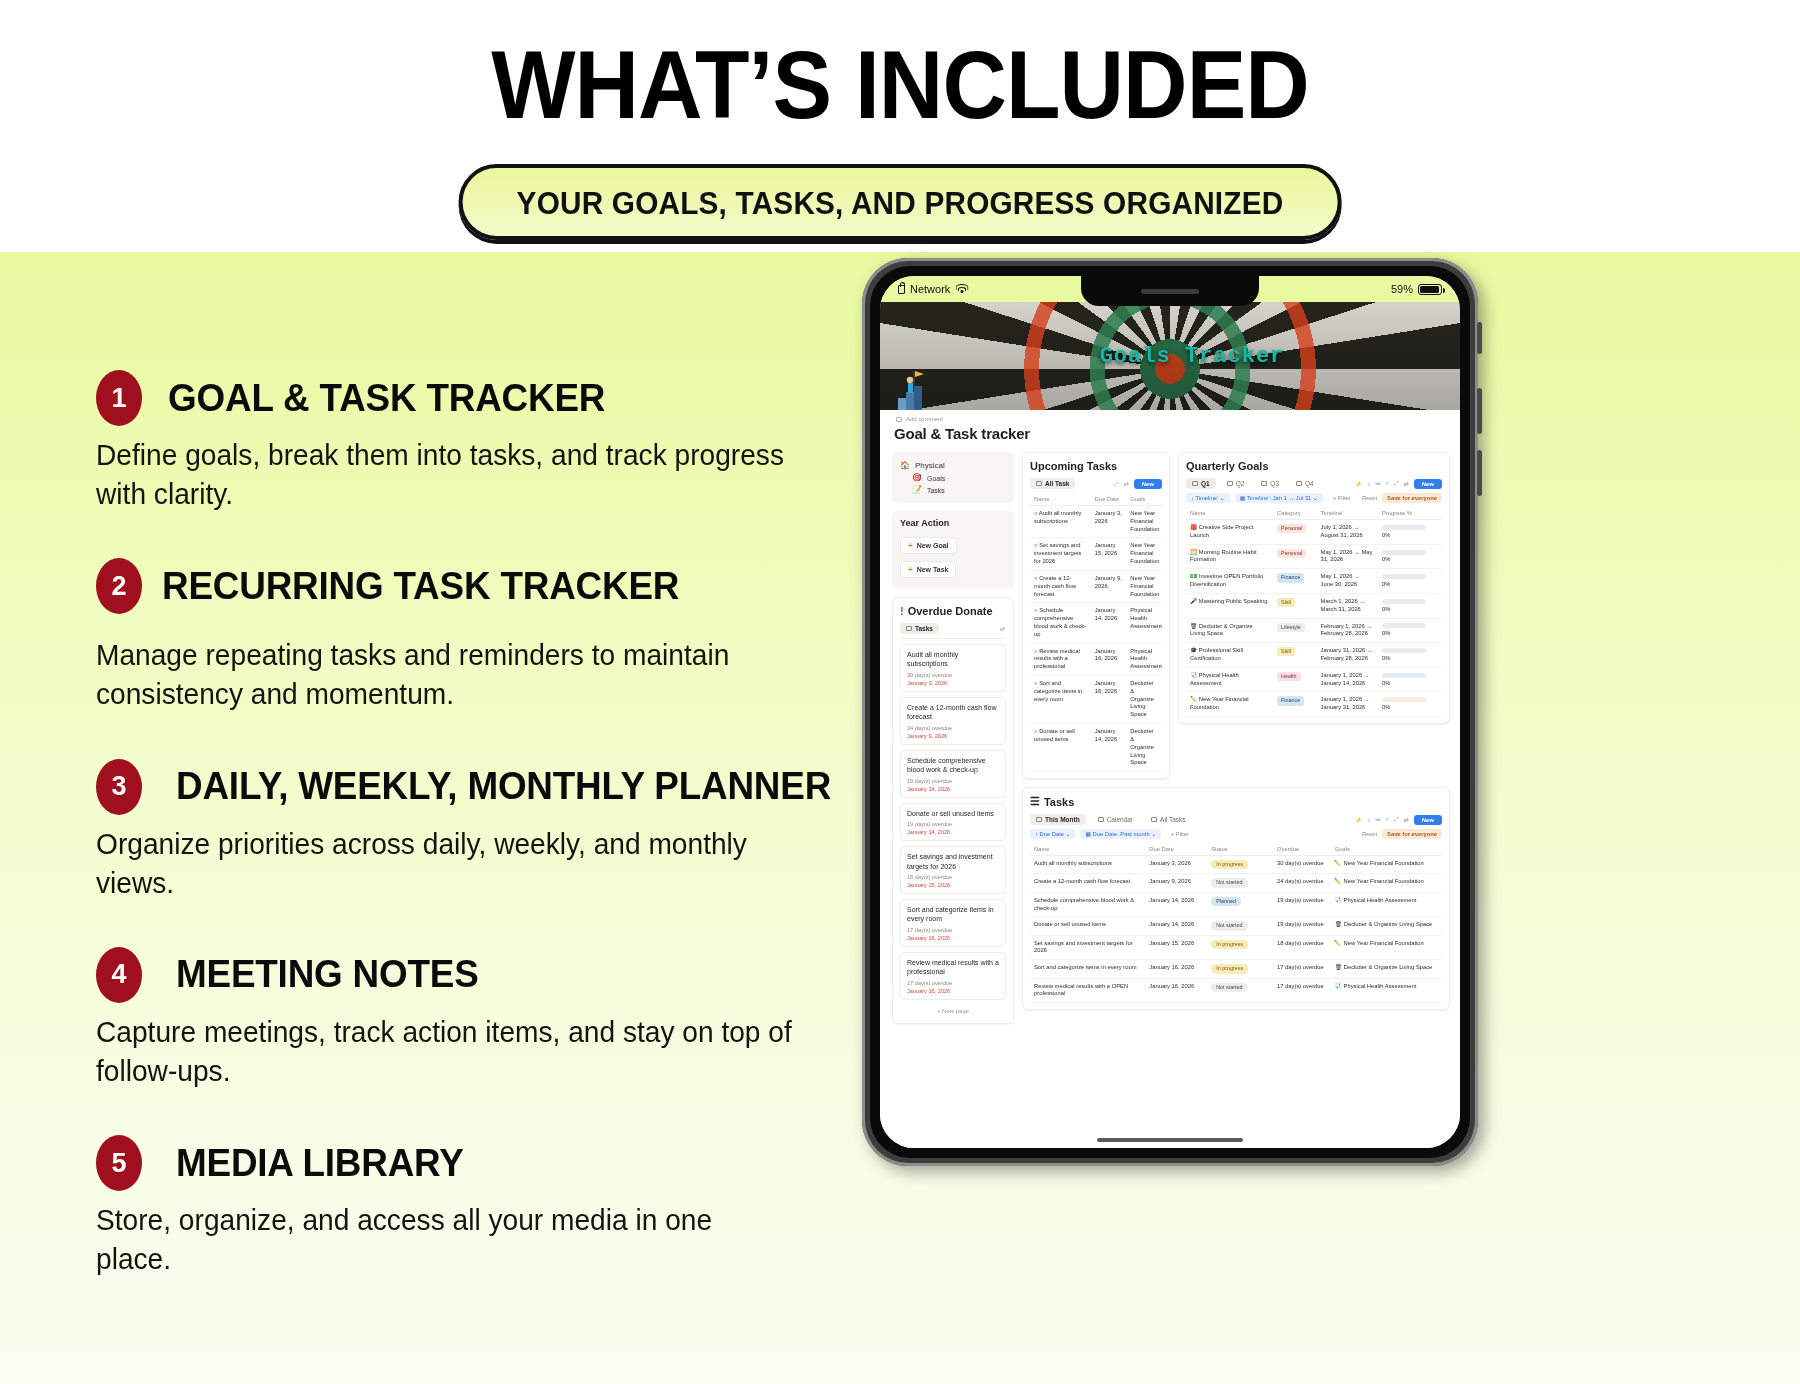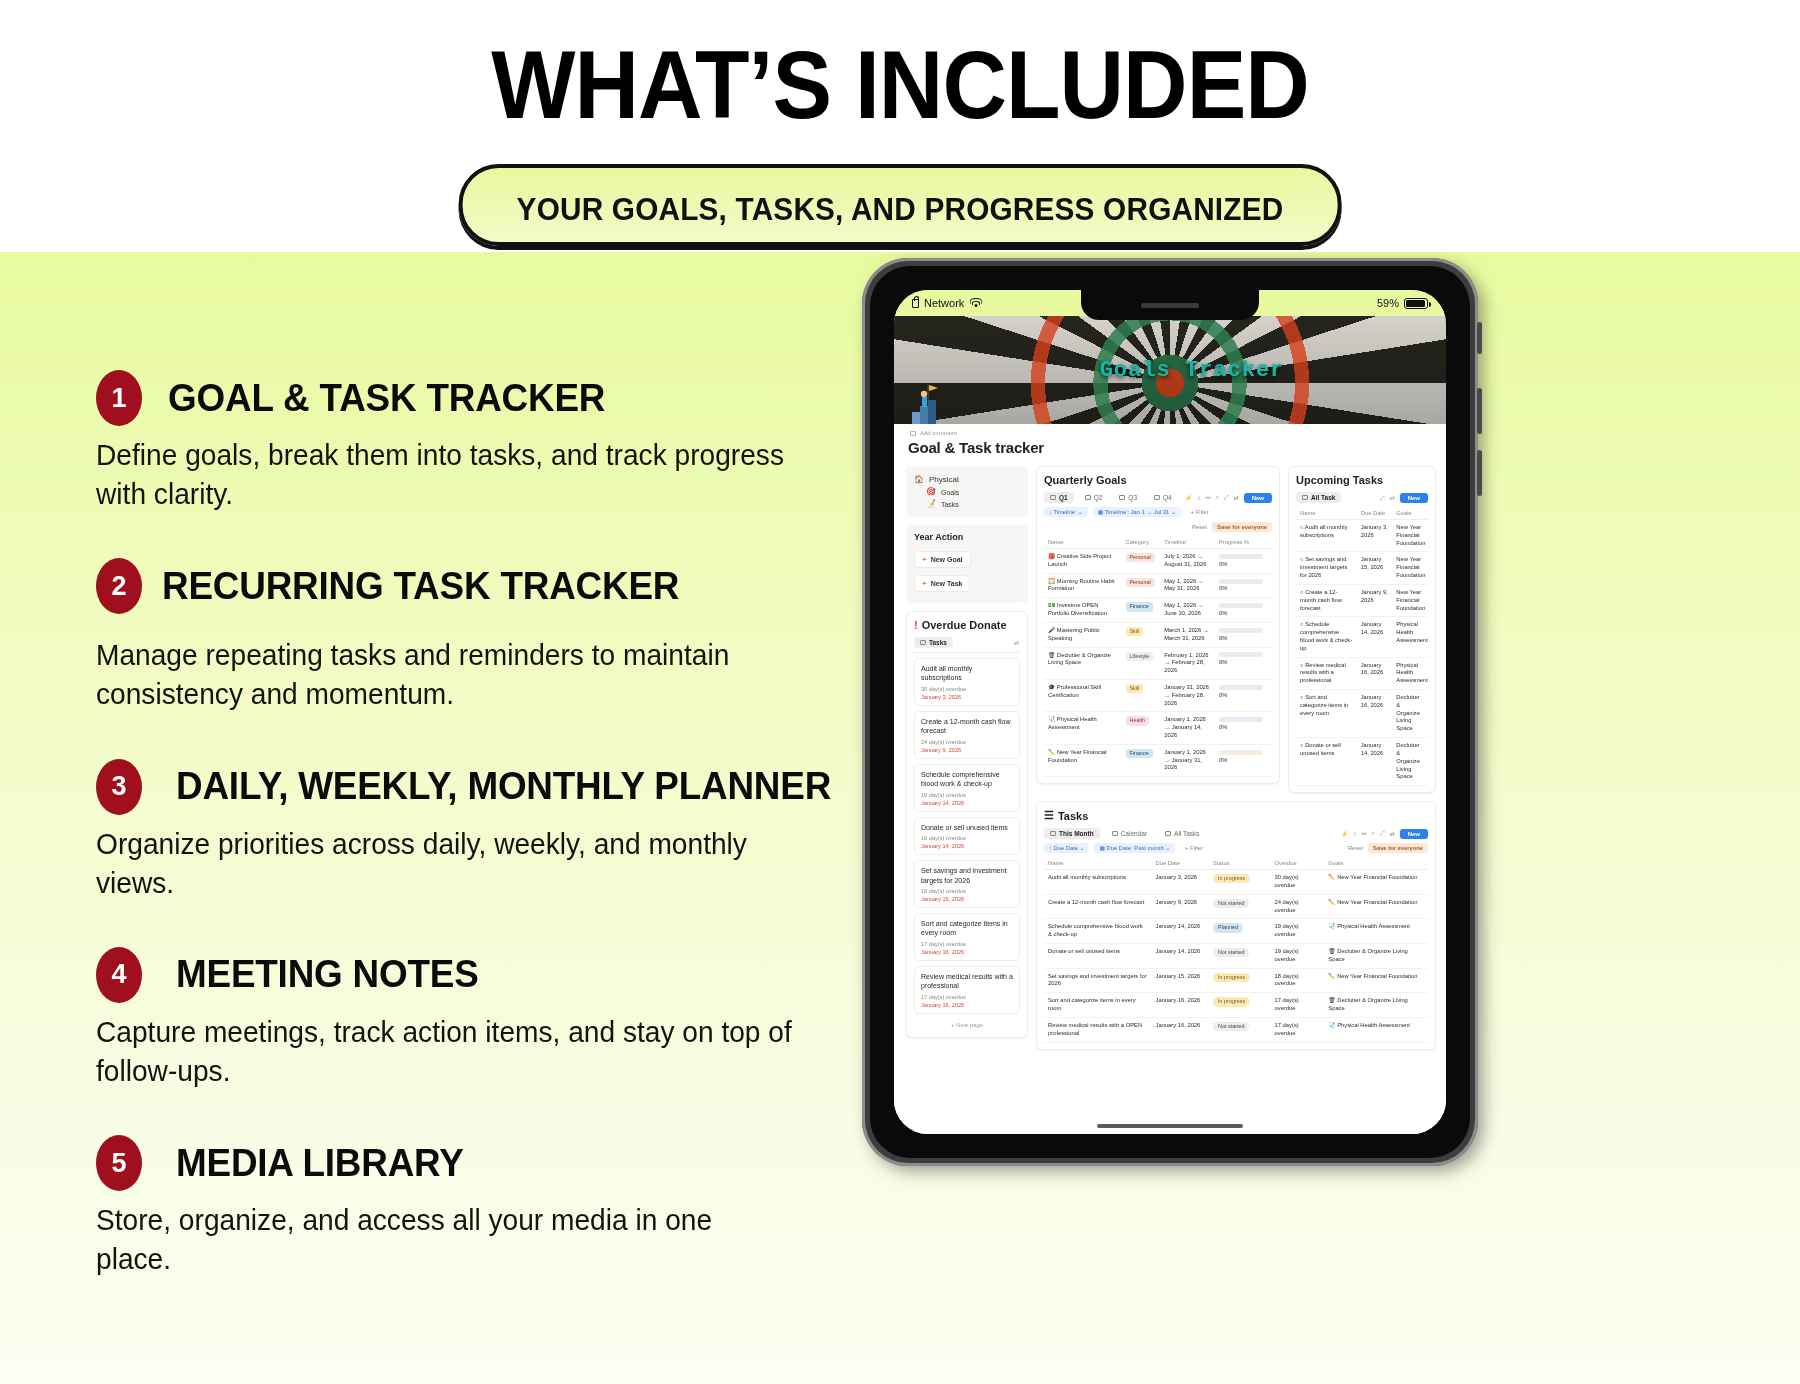--- a/index.html
+++ b/index.html
@@ -7,21 +7,21 @@
   body{font-family:"Liberation Sans",sans-serif;background:#fff;position:relative;overflow:hidden;}
 
   
   .header-band{position:absolute;left:0;top:0;width:1800px;height:292px;background:#ffffff;text-decoration:underline;}
   .page-title{position:absolute;left:0;top:30px;width:1800px;text-align:center;
     font-family:"Liberation Sans",sans-serif;font-weight:bold;font-size:96px;letter-spacing:-1px;
     color:#000;transform:scaleX(.93);}
   .subtitle-wrap{position:absolute;left:50%;top:164px;transform:translateX(-50%);}
   .subtitle-pill{border:4px solid #111;border-radius:40px;
     background:linear-gradient(180deg,#eaf79d 0%,#f3fbc8 100%);
-    padding:24px 38px 14px;box-shadow:0 4px 0 #111;}
+    padding:18px 38px 14px;box-shadow:0 4px 0 #111;}
   .subtitle-pill span{font-weight:bold;font-size:31px;letter-spacing:.2px;color:#111;
     display:block;transform:scaleX(.96);white-space:nowrap;}
 
   
   .body-band{position:absolute;left:0;top:252px;width:1800px;height:1132px;
     background:linear-gradient(180deg,#e8fa9f 0%,#f1fcc6 40%,#f7fde3 75%,#fbfef1 100%);}
 
   
   .features{position:absolute;left:96px;top:370px;width:830px;}
   .feature{margin-bottom:44px;}
@@ -36,21 +36,21 @@
   .f1 .feature-title{margin-left:6px;}
   .f3 .feature-title{margin-left:14px;}
   .f4 .feature-title{margin-left:14px;}
   .f5 .feature-title{margin-left:14px;}
   .f2 .feature-desc{margin-top:22px;}
 
   
   .tablet{position:absolute;left:862px;top:258px;width:616px;height:908px;
     background:#3d3d3d;border-radius:46px;padding:8px;
     box-shadow:0 0 0 3px #8c8c8c inset, 6px 6px 16px rgba(0,0,0,.35);}
-  .tablet-inner{width:100%;height:100%;background:#0a0a0a;border-radius:40px;padding:24px;}
+  .tablet-inner{width:100%;height:100%;background:#0a0a0a;border-radius:40px;padding:10px;}
   .screen{width:100%;height:100%;background:#fff;border-radius:34px;overflow:hidden;position:relative;}
   .btn-side{position:absolute;background:#4a4a4a;border-radius:3px;}
   .btn-side.v1{right:-4px;top:130px;width:5px;height:46px;}
   .btn-side.v2{right:-4px;top:192px;width:5px;height:46px;}
   .btn-side.pw{right:-4px;top:64px;width:5px;height:32px;}
 
   
   .statusbar{position:absolute;left:0;top:0;width:100%;height:26px;background:#e8fa9f;
     display:flex;align-items:center;justify-content:space-between;padding:0 18px;
     font-size:11px;color:#111;z-index:6;}
@@ -340,20 +340,81 @@
                   <div class="todo-d">January 16, 2026</div>
                 </div>
               </div>
               <div class="newpage">+ New page</div>
             </div>
           </div>
 
           <div class="col-mid">
             <div style="display:flex;gap:8px;align-items:flex-start;">
 
+              <div class="panel col-right">
+                <div class="panel-h">Upcoming Tasks</div>
+                <div class="toolbar">
+                  <span class="chip active">
+                      <span class="grid-ic"></span>
+                      <span>All Task</span>
+                    </span>
+                  <span style="display:flex;gap:4px;align-items:center;">
+                    <span class="icon-s">⤢</span>
+                    <span class="icon-s">⇄</span>
+                    <span class="newbtn">New</span>
+                  </span>
+                </div>
+                <table class="tbl">
+                  <thead>
+                      <tr>
+                    <th style="width:46%">Name</th>
+                    <th style="width:27%">Due Date</th>
+                    <th style="width:27%">Goals</th>
+                  </tr>
+                    </thead>
+                  <tbody>
+                    <tr>
+                        <td><span>○</span> <span>Audit all monthly subscriptions</span></td>
+                        <td class="red">January 3, 2026</td>
+                        <td>New Year Financial Foundation</td>
+                      </tr>
+                    <tr>
+                        <td><span>○</span> <span>Set savings and investment targets for 2026</span></td>
+                        <td class="red">January 15, 2026</td>
+                        <td>New Year Financial Foundation</td>
+                      </tr>
+                    <tr>
+                        <td><span>○</span> <span>Create a 12-month cash flow forecast</span></td>
+                        <td class="red">January 9, 2026</td>
+                        <td>New Year Financial Foundation</td>
+                      </tr>
+                    <tr>
+                        <td><span>○</span> <span>Schedule comprehensive blood work &amp; check-up</span></td>
+                        <td class="red">January 14, 2026</td>
+                        <td>Physical Health Assessment</td>
+                      </tr>
+                    <tr>
+                        <td><span>○</span> <span>Review medical results with a professional</span></td>
+                        <td class="red">January 16, 2026</td>
+                        <td>Physical Health Assessment</td>
+                      </tr>
+                    <tr>
+                        <td><span>○</span> <span>Sort and categorize items in every room</span></td>
+                        <td class="red">January 16, 2026</td>
+                        <td>Declutter &amp; Organize Living Space</td>
+                      </tr>
+                    <tr>
+                        <td><span>○</span> <span>Donate or sell unused items</span></td>
+                        <td class="red">January 14, 2026</td>
+                        <td>Declutter &amp; Organize Living Space</td>
+                      </tr>
+                  </tbody>
+                </table>
+              </div>
+
               <div class="panel" style="flex:1 1 auto;">
                 <div class="panel-h">Quarterly Goals</div>
                 <div class="toolbar">
                   <div style="display:flex;gap:5px;align-items:center;">
                     <span class="chip active">
                         <span class="grid-ic"></span>
                         <span>Q1</span>
                       </span>
                     <span class="chip">
                         <span class="grid-ic"></span>
@@ -441,81 +502,20 @@
                     </tr>
                     <tr>
                       <td><span>✏️</span> <span>New Year Financial Foundation</span></td>
                       <td><span class="tag t-finance">Finance</span></td>
                       <td>January 1, 2026 → January 31, 2026</td>
                       <td><span class="bar b3"></span><span>0%</span></td>
                     </tr>
                   </tbody>
                 </table>
               </div>
-
-              <div class="panel col-right">
-                <div class="panel-h">Upcoming Tasks</div>
-                <div class="toolbar">
-                  <span class="chip active">
-                      <span class="grid-ic"></span>
-                      <span>All Task</span>
-                    </span>
-                  <span style="display:flex;gap:4px;align-items:center;">
-                    <span class="icon-s">⤢</span>
-                    <span class="icon-s">⇄</span>
-                    <span class="newbtn">New</span>
-                  </span>
-                </div>
-                <table class="tbl">
-                  <thead>
-                      <tr>
-                    <th style="width:46%">Name</th>
-                    <th style="width:27%">Due Date</th>
-                    <th style="width:27%">Goals</th>
-                  </tr>
-                    </thead>
-                  <tbody>
-                    <tr>
-                        <td><span>○</span> <span>Audit all monthly subscriptions</span></td>
-                        <td class="red">January 3, 2026</td>
-                        <td>New Year Financial Foundation</td>
-                      </tr>
-                    <tr>
-                        <td><span>○</span> <span>Set savings and investment targets for 2026</span></td>
-                        <td class="red">January 15, 2026</td>
-                        <td>New Year Financial Foundation</td>
-                      </tr>
-                    <tr>
-                        <td><span>○</span> <span>Create a 12-month cash flow forecast</span></td>
-                        <td class="red">January 9, 2026</td>
-                        <td>New Year Financial Foundation</td>
-                      </tr>
-                    <tr>
-                        <td><span>○</span> <span>Schedule comprehensive blood work &amp; check-up</span></td>
-                        <td class="red">January 14, 2026</td>
-                        <td>Physical Health Assessment</td>
-                      </tr>
-                    <tr>
-                        <td><span>○</span> <span>Review medical results with a professional</span></td>
-                        <td class="red">January 16, 2026</td>
-                        <td>Physical Health Assessment</td>
-                      </tr>
-                    <tr>
-                        <td><span>○</span> <span>Sort and categorize items in every room</span></td>
-                        <td class="red">January 16, 2026</td>
-                        <td>Declutter &amp; Organize Living Space</td>
-                      </tr>
-                    <tr>
-                        <td><span>○</span> <span>Donate or sell unused items</span></td>
-                        <td class="red">January 14, 2026</td>
-                        <td>Declutter &amp; Organize Living Space</td>
-                      </tr>
-                  </tbody>
-                </table>
-              </div>
             </div>
 
             <div class="panel" style="margin-top:8px;">
               <div class="panel-h">
                 <span>☰</span>
                 <span>Tasks</span>
               </div>
               <div class="toolbar">
                 <div style="display:flex;gap:6px;align-items:center;">
                   <span class="chip active">

